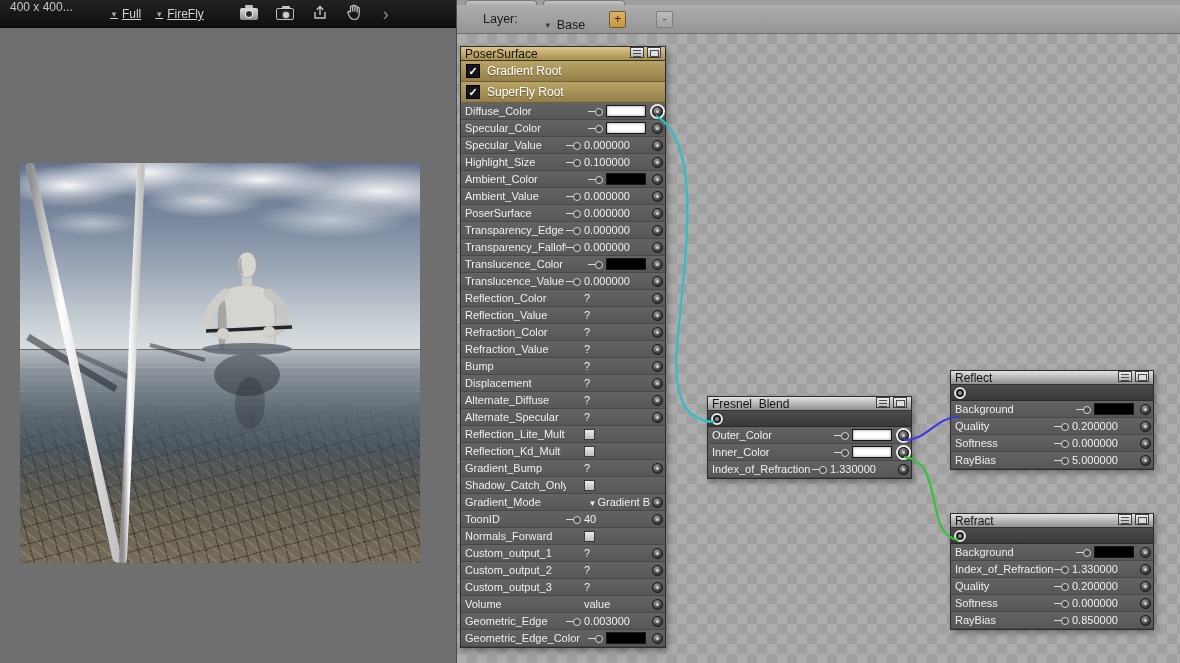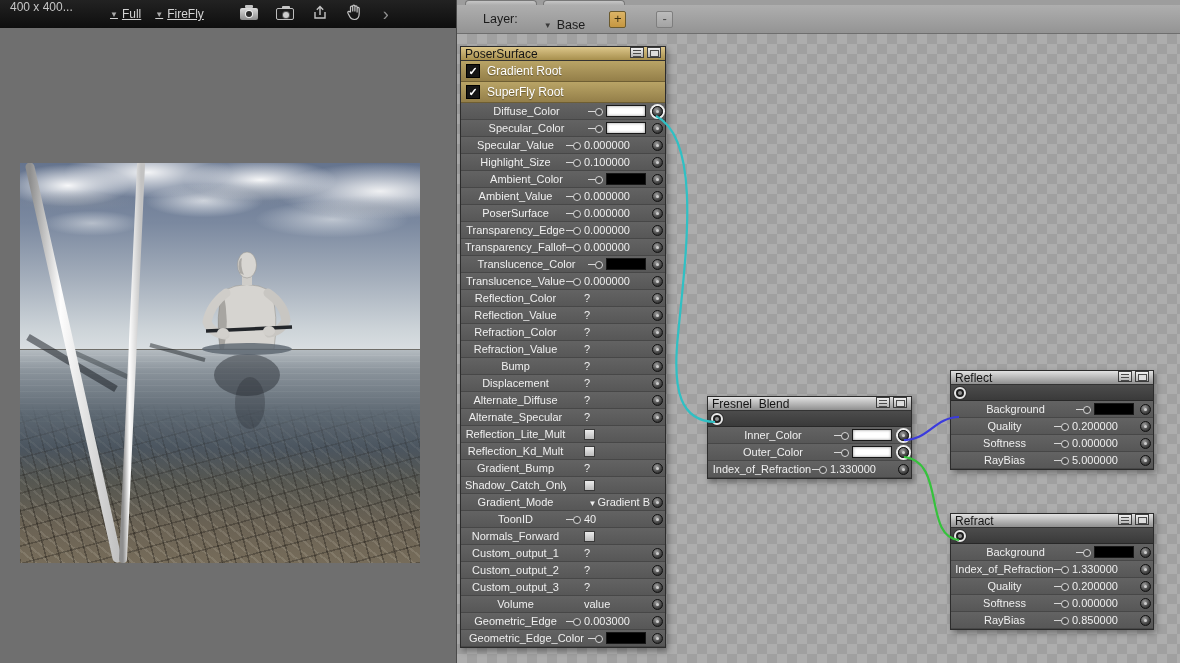--- a/index.html
+++ b/index.html
@@ -81,21 +81,21 @@
   .hicon.collapse::after{content:"";position:absolute;left:2px;top:2px;width:7px;height:5px;border:1px solid #4a4a4a;background:#ddd;}
   .nout{height:16px;background:linear-gradient(#4c4c4c,#3a3a3a);border-bottom:1px solid #282828;display:flex;align-items:center;padding:0 3px;}
   .outplug{width:12px;height:12px;border-radius:50%;background:#1d1d1d;border:2px solid #e9e9e9;box-shadow:0 0 0 1px #333;position:relative;}
   .outplug::after{content:"";position:absolute;left:50%;top:50%;width:4px;height:4px;margin:-2px 0 0 -2px;background:#909090;border-radius:50%;}
   .rootrow{height:21px;display:flex;align-items:center;gap:7px;padding:0 5px;font-size:12px;color:#fff;
     background:linear-gradient(#b9a466,#947f49);border-bottom:1px solid #6e5e33;text-shadow:0 1px 1px rgba(0,0,0,.4);}
   .rootcheck{width:14px;height:14px;background:#161616;border:1px solid #000;color:#fff;font-size:11px;
     line-height:12px;text-align:center;font-weight:bold;}
   .prow{height:17px;display:flex;align-items:center;padding-left:4px;font-size:11px;color:#efefef;
     background:linear-gradient(#636363,#575757);border-bottom:1px solid #474747;}
-  .plabel{flex:1;white-space:nowrap;overflow:hidden;text-align:center;}
+  .plabel{flex:1;white-space:nowrap;overflow:hidden;}
   .spacer{width:18px;}
   .dial{width:16px;height:9px;position:relative;margin-right:2px;}
   .dial::before{content:"";position:absolute;left:0;top:4px;width:10px;height:1px;background:#d8d8d8;}
   .dial::after{content:"";position:absolute;right:1px;top:1px;width:6px;height:6px;border:1px solid #d8d8d8;border-radius:50%;background:#4a4a4a;}
   .vcol{width:66px;display:flex;align-items:center;}
   .vcol.wide{width:84px;justify-content:flex-end;}
   .swcol{width:44px;display:flex;align-items:center;}
   .swatch{width:40px;height:12px;border:1px solid #181818;box-shadow:inset 0 0 3px rgba(0,0,0,.45);}
   .vtext{white-space:nowrap;}
   .vtext.drop::before{content:"▼";font-size:8px;margin-right:1px;}
@@ -522,31 +522,31 @@
       <div class="ntitle">
         <span class="t">Fresnel_Blend</span>
         <span class="hicon menu"></span>
         <span class="hicon collapse"></span>
       </div>
       <div class="nout">
           <span class="outplug"></span>
         </div>
       <div>
           <div class="prow">
+            <span class="plabel">Outer_Color</span>
+            <span class="dial"></span>
+            <span class="swcol">
+              <span class="swatch" style="background: rgb(255, 255, 255);"></span>
+            </span>
+            <span class="plugcell">
+              <span class="plug conn"></span>
+            </span>
+          </div>
+          <div class="prow">
             <span class="plabel">Inner_Color</span>
-            <span class="dial"></span>
-            <span class="swcol">
-              <span class="swatch" style="background: rgb(255, 255, 255);"></span>
-            </span>
-            <span class="plugcell">
-              <span class="plug conn"></span>
-            </span>
-          </div>
-          <div class="prow">
-            <span class="plabel">Outer_Color</span>
             <span class="dial"></span>
             <span class="swcol">
               <span class="swatch" style="background: rgb(255, 255, 255);"></span>
             </span>
             <span class="plugcell">
               <span class="plug conn"></span>
             </span>
           </div>
           <div class="prow">
             <span class="plabel">Index_of_Refraction</span>

